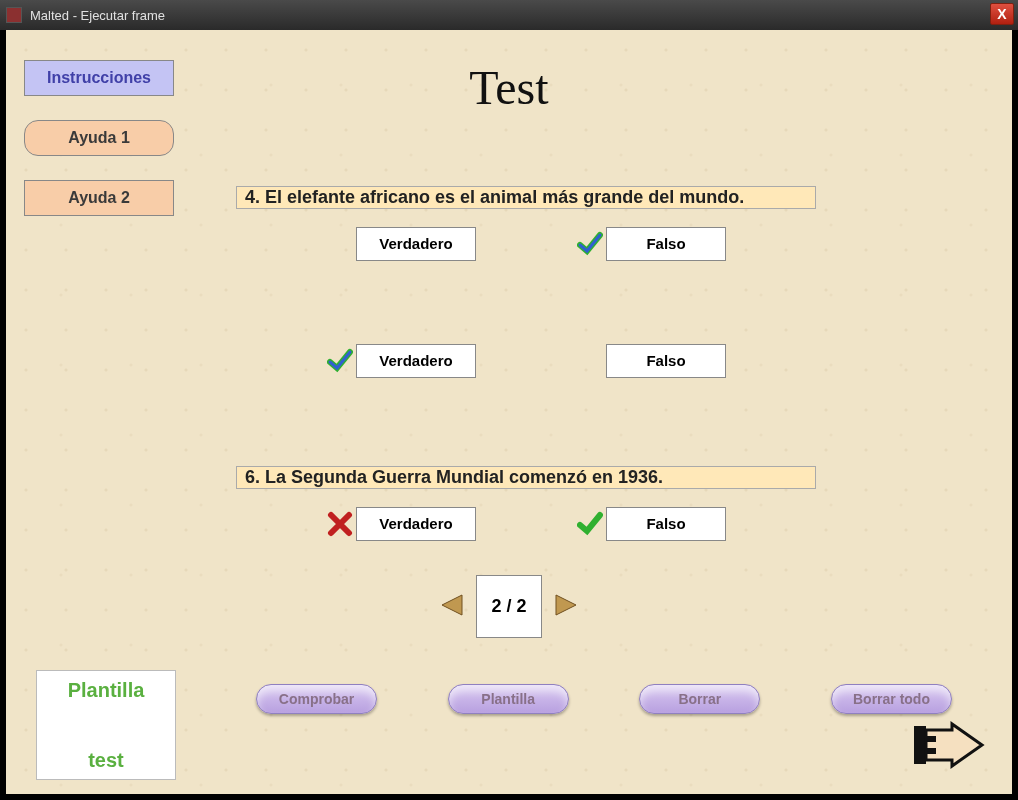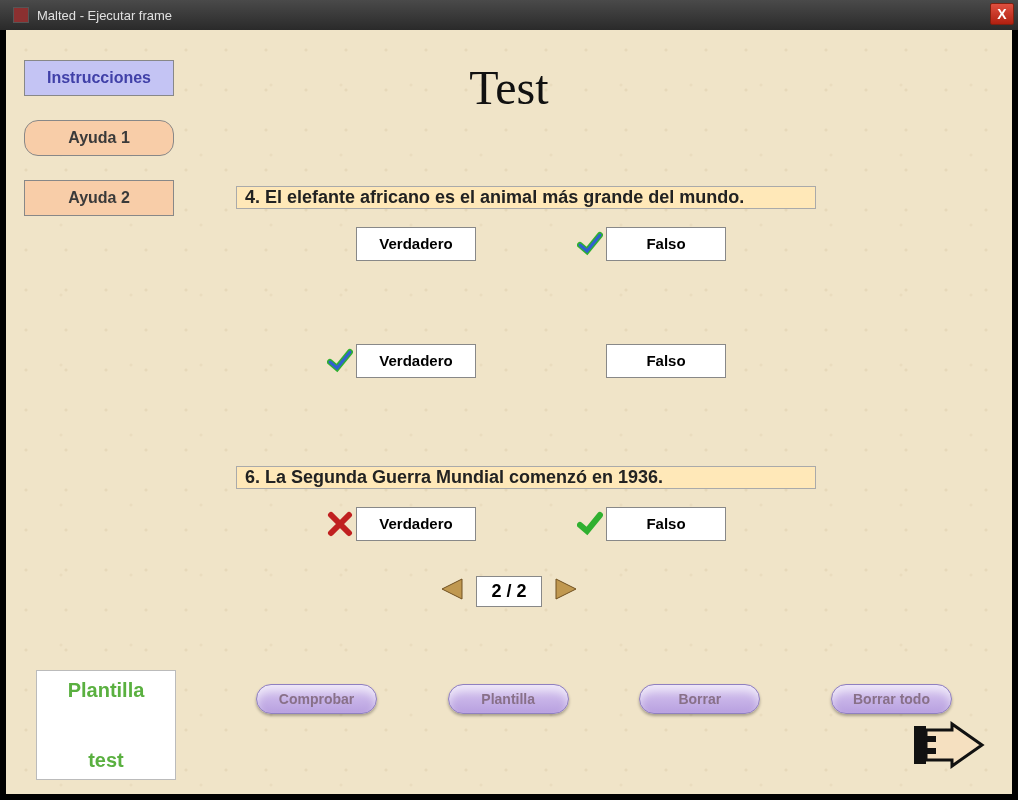--- a/index.html
+++ b/index.html
@@ -8,21 +8,21 @@
     height: 800px;
     overflow: hidden;
     font-family: Arial, sans-serif;
     background: #000;
   }
   .titlebar {
     height: 30px;
     background: linear-gradient(#4a4a4a, #2a2a2a);
     display: flex;
     align-items: center;
-    padding: 0 13px;
+    padding: 0 6px;
     color: #e0e0e0;
     font-size: 13px;
     position: relative;
   }
   .titlebar-icon {
     width: 16px; height: 16px;
     background: #8b3030;
     margin-right: 8px;
     border: 1px solid #555;
   }
@@ -133,21 +133,21 @@
     justify-content: center;
     align-items: center;
     gap: 10px;
   }
   .pager-arrow {
     cursor: pointer;
   }
   .pager-box {
     background: #fff;
     border: 1px solid #888;
-    padding: 4px 14px;
+    padding: 20px 14px;
     font-size: 18px;
     font-weight: bold;
   }
 
   .bottom-buttons {
     position: absolute;
     bottom: 80px;
     left: 250px;
     right: 60px;
     display: flex;

